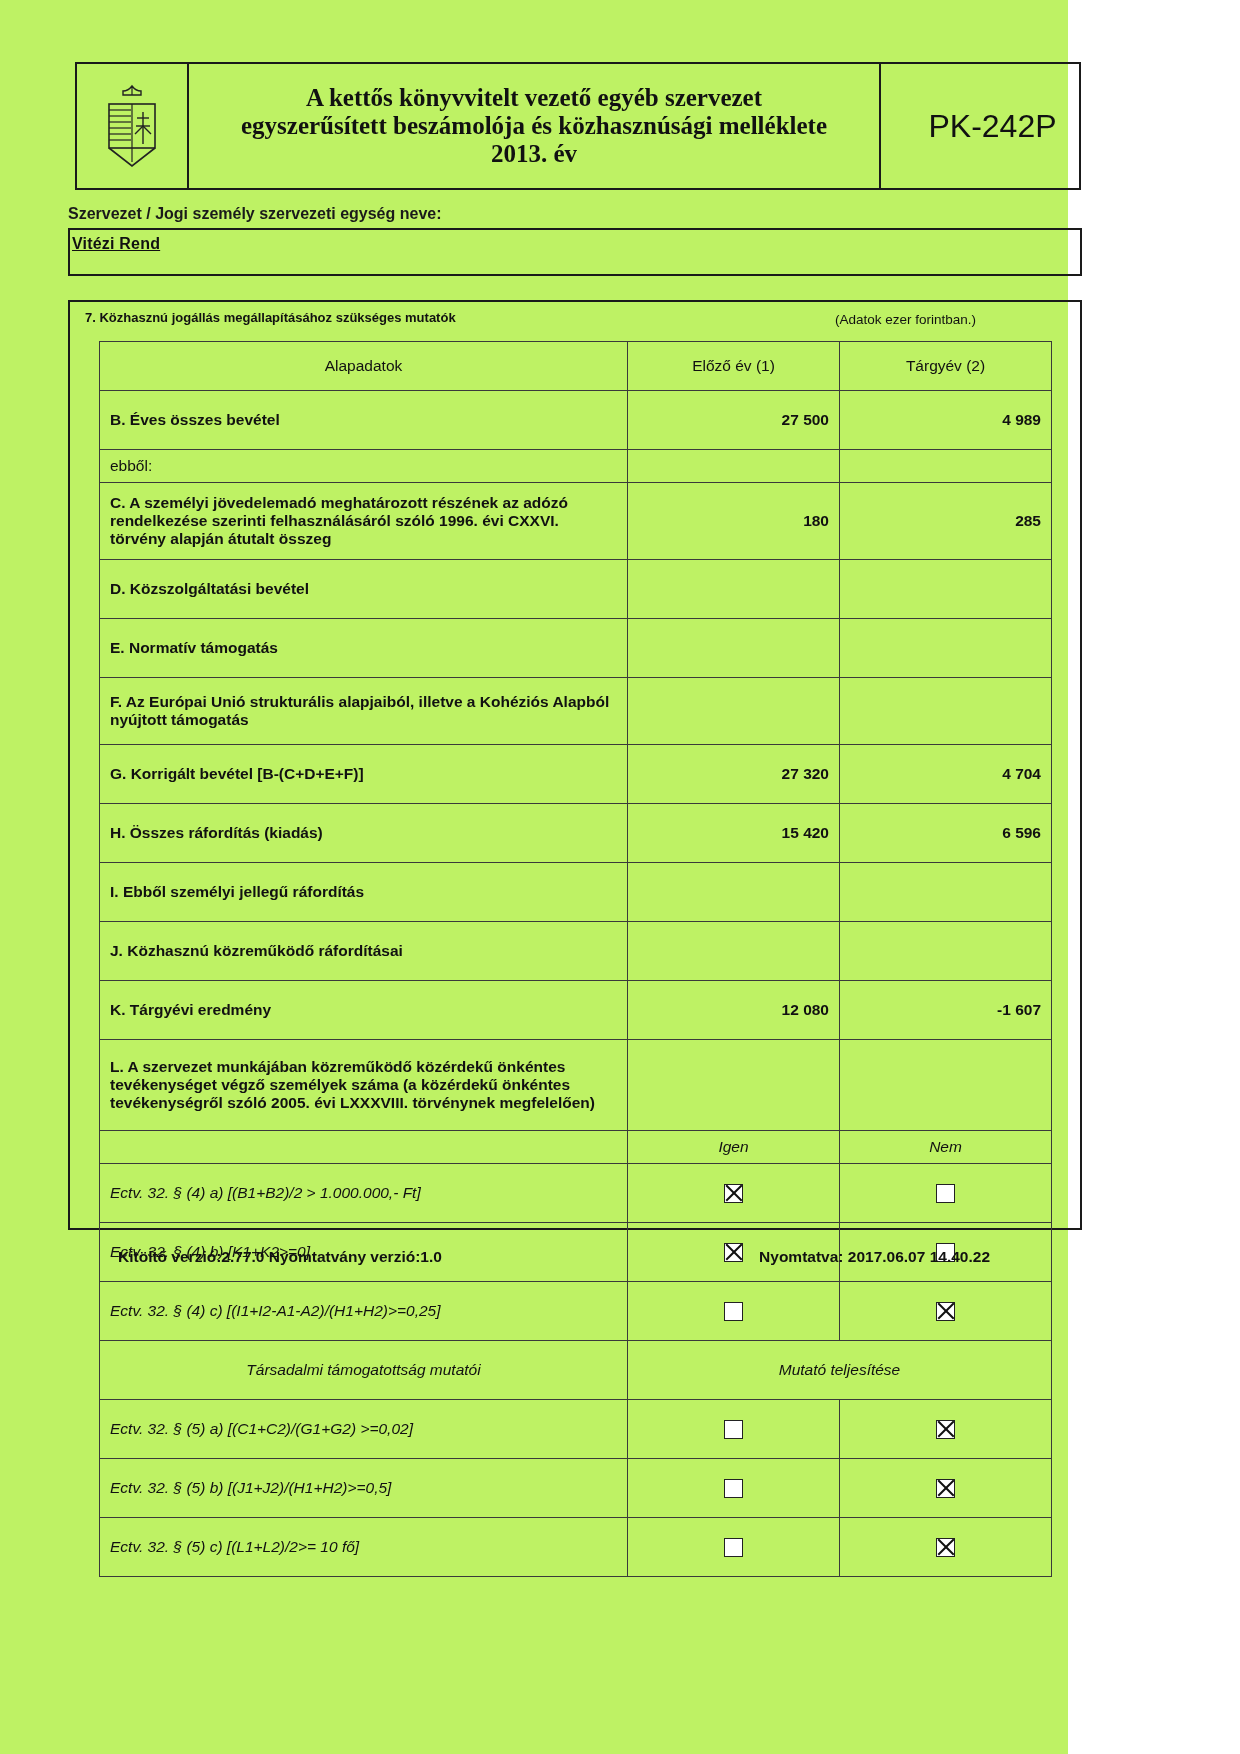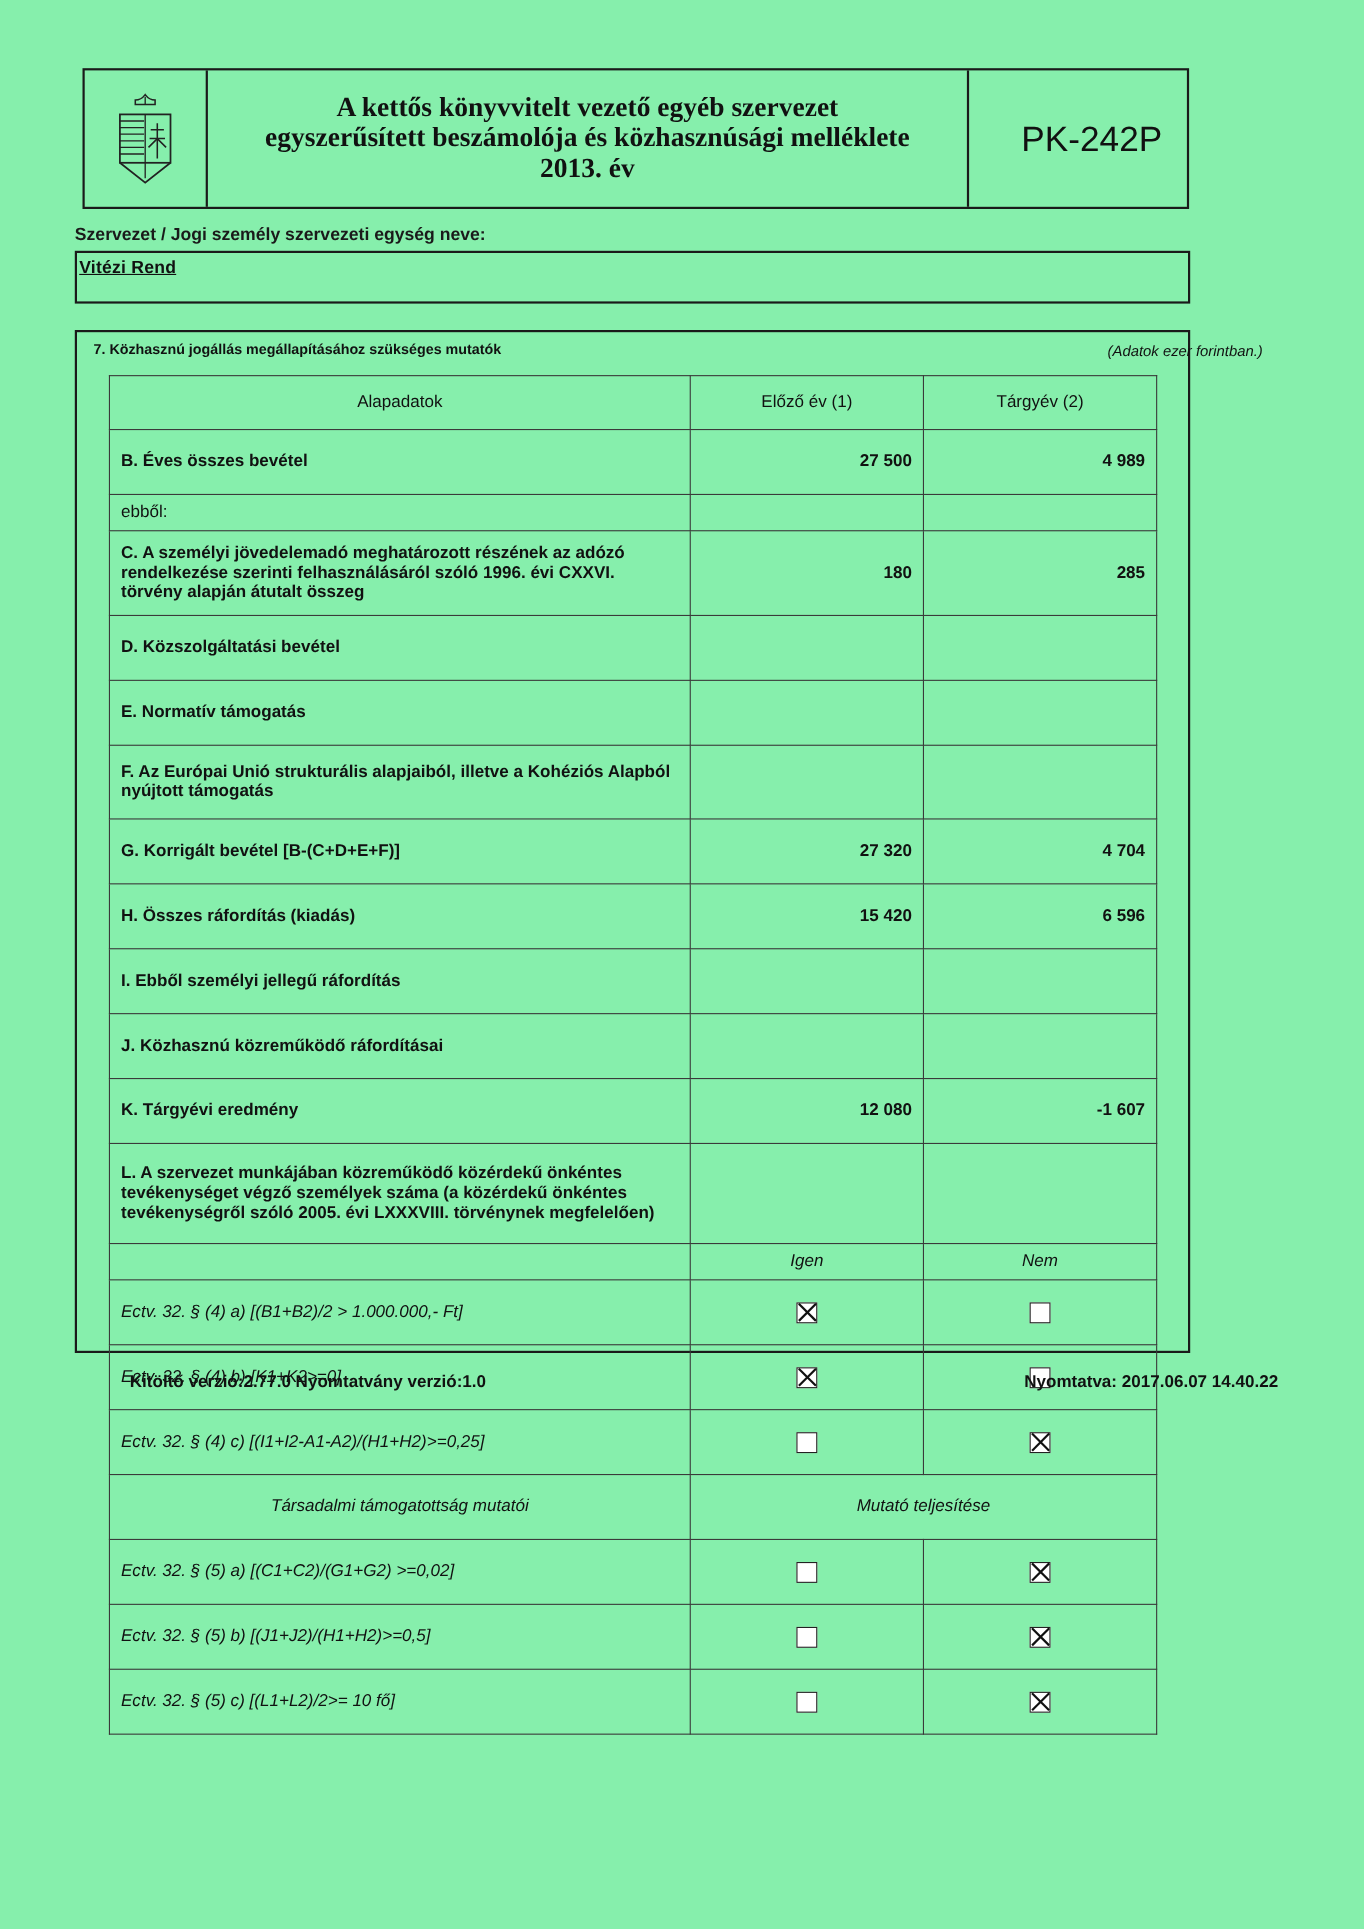--- a/index.html
+++ b/index.html
@@ -10,23 +10,23 @@
   body {
     width: 1240px;
     height: 1754px;
     font-family: "Liberation Sans", sans-serif;
     color: #111;
     position: relative;
   }
   .page {
     position: absolute;
     left: 0; top: 0;
-    width: 1240px;
+    width: 1068px;
     height: 1754px;
-    background: #86efac;
+    background: #bef264;
   }
 
   
   .header {
     position: absolute;
     left: 75px;
     top: 62px;
     width: 1006px;
     height: 128px;
     border: 2px solid #1a1a1a;
@@ -126,21 +126,20 @@
     top: 310px;
     font-size: 13px;
     font-weight: bold;
     color: #111;
   }
   .adatok-note {
     position: absolute;
     right: 92px;
     top: 312px;
     font-size: 13.5px;
-    font-style: italic;
     color: #111;
   }
 
   
   table.grid {
     position: absolute;
     left: 99px;
     top: 341px;
     width: 952px;
     border-collapse: collapse;

